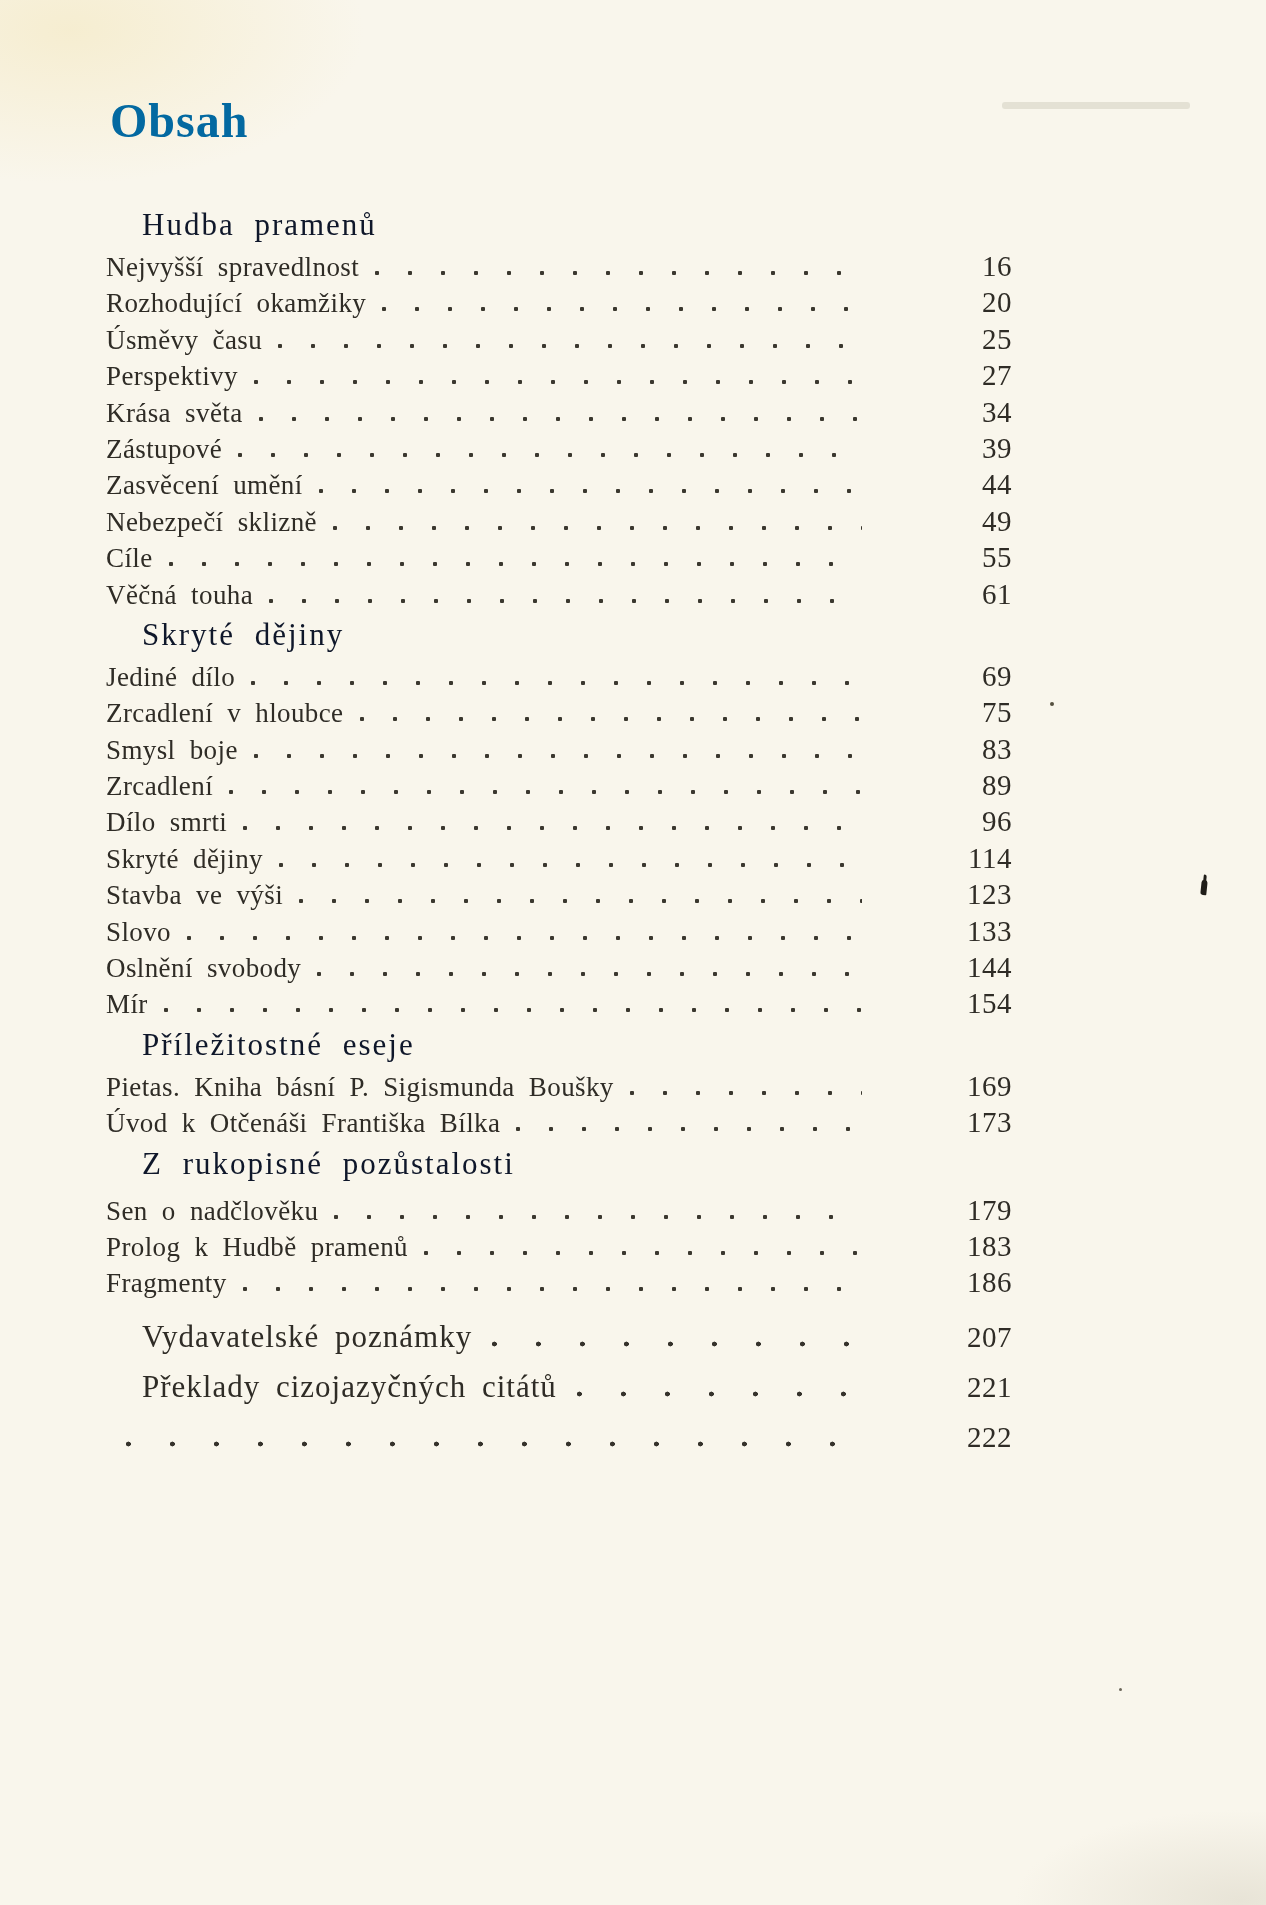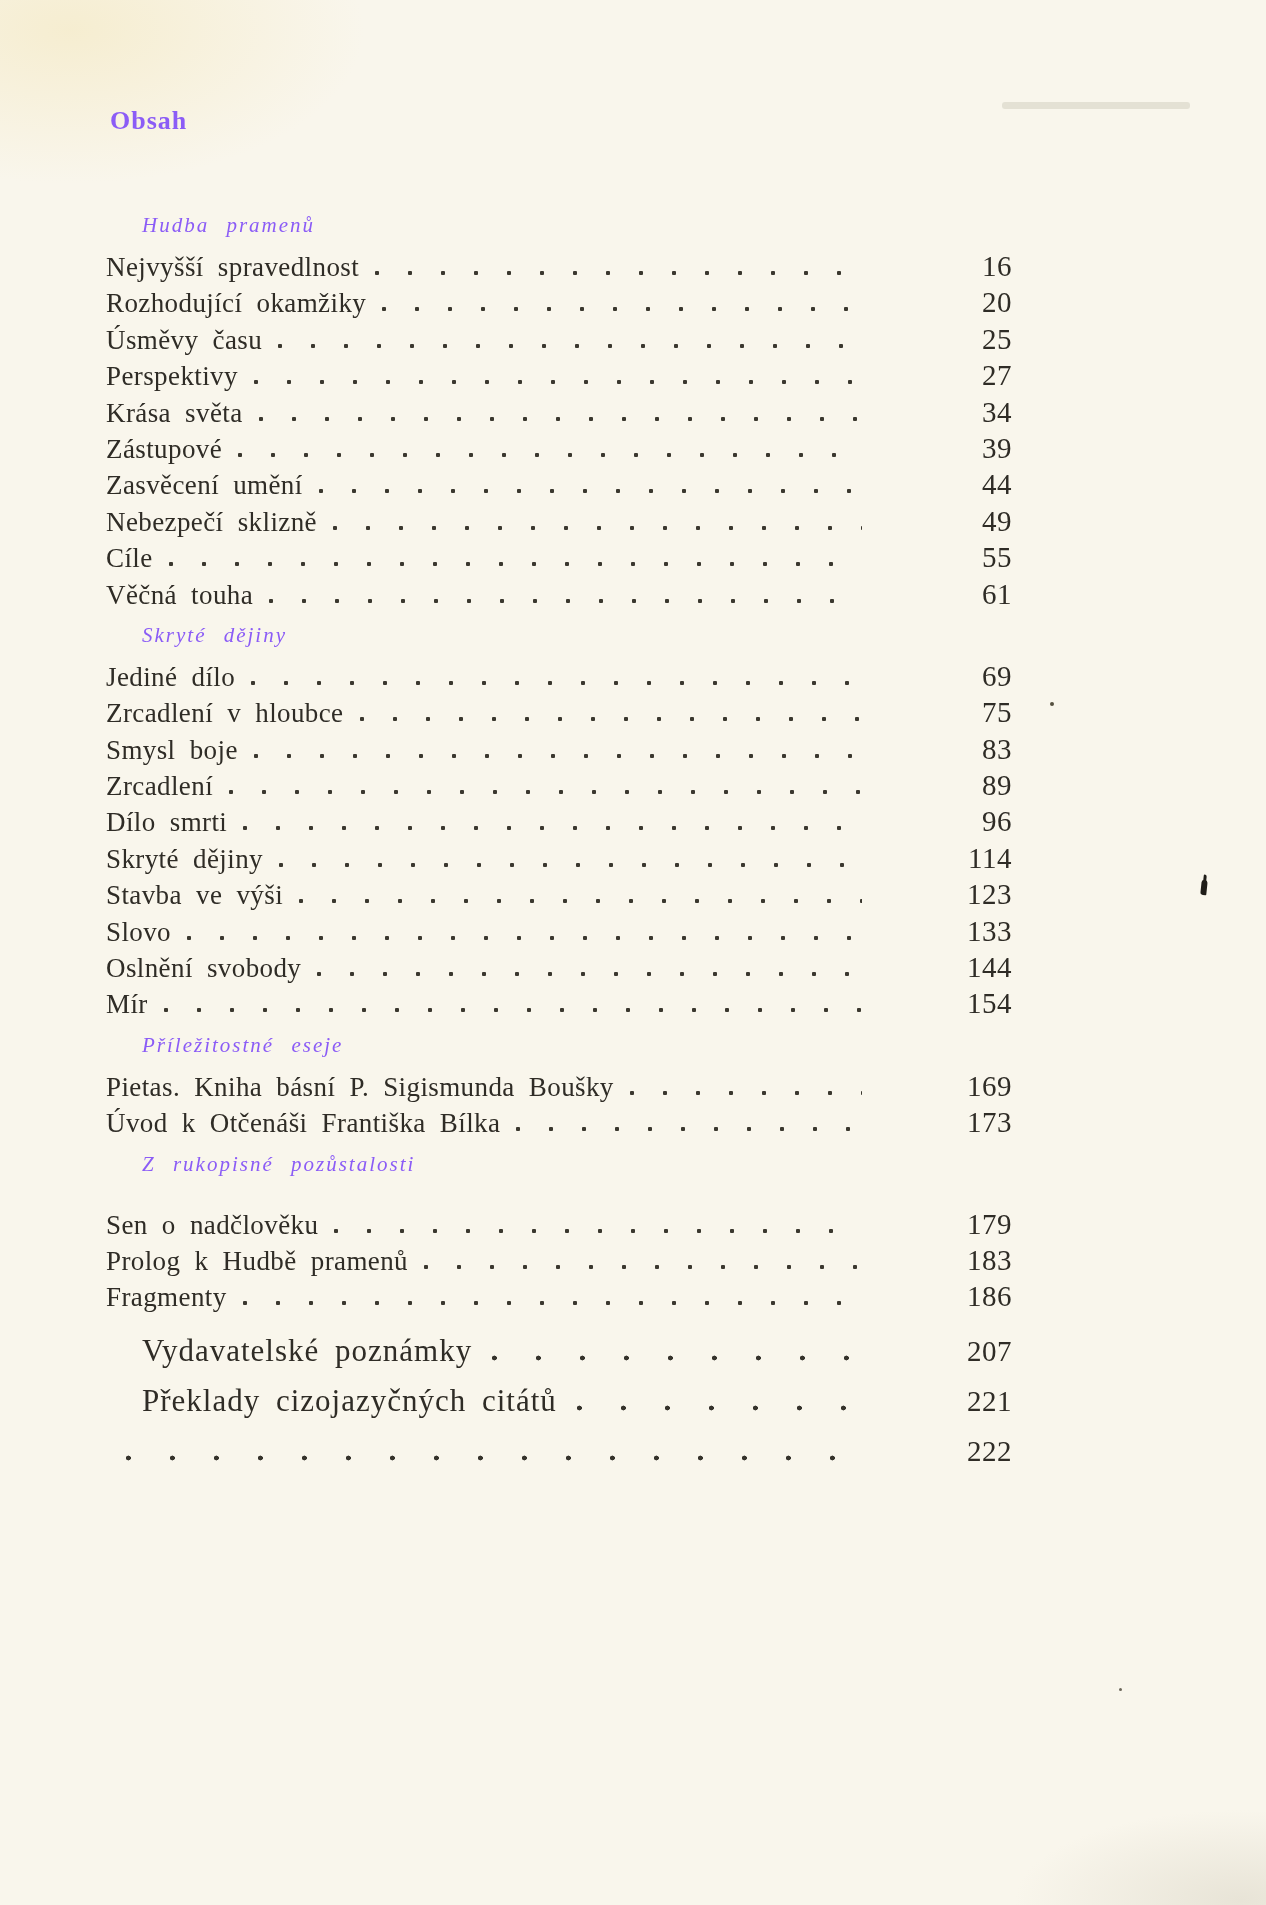--- a/index.html
+++ b/index.html
@@ -11,39 +11,38 @@
     color:#2f2c26;
     background:
       radial-gradient(ellipse 420px 220px at 70px 30px, rgba(243,230,186,.55), rgba(243,230,186,0) 70%),
       radial-gradient(ellipse 300px 120px at 1240px 1900px, rgba(215,210,194,.5), rgba(215,210,194,0) 75%),
       #f9f6ec;
   }
   .page{position:relative;width:100%;height:100%;}
 
   .book-title{
     margin:102px 0 0 110px;
-    font-size:26px;line-height:38px;
+    font-size:48px;line-height:38px;
     font-weight:bold;letter-spacing:1px;
-    color:#8b5cf6;
+    color:#0369a1;
   }
 
   .toc{
     margin-left:106px;
     width:906px;
   }
   .toc-section:first-child .section-heading{margin-top:62px;}
   .section-heading{
     padding-left:36px;
-    font-size:21px;line-height:46px;
+    font-size:31px;line-height:46px;
     letter-spacing:2px;word-spacing:10px;
-    color:#8b5cf6;
+    color:#0f172a;
     white-space:nowrap;
-    font-style:italic;
-  }
-  .toc-section:nth-of-type(4) .entries{margin-top:19px;}
+  }
+  .toc-section:nth-of-type(4) .entries{margin-top:5px;}
 
   .entry{
     display:flex;align-items:baseline;
     height:36.4px;
     font-size:27px;line-height:36.4px;
     letter-spacing:.4px;word-spacing:7px;
     white-space:nowrap;
   }
   .entry-title{flex:0 0 auto;}
   .leader{

